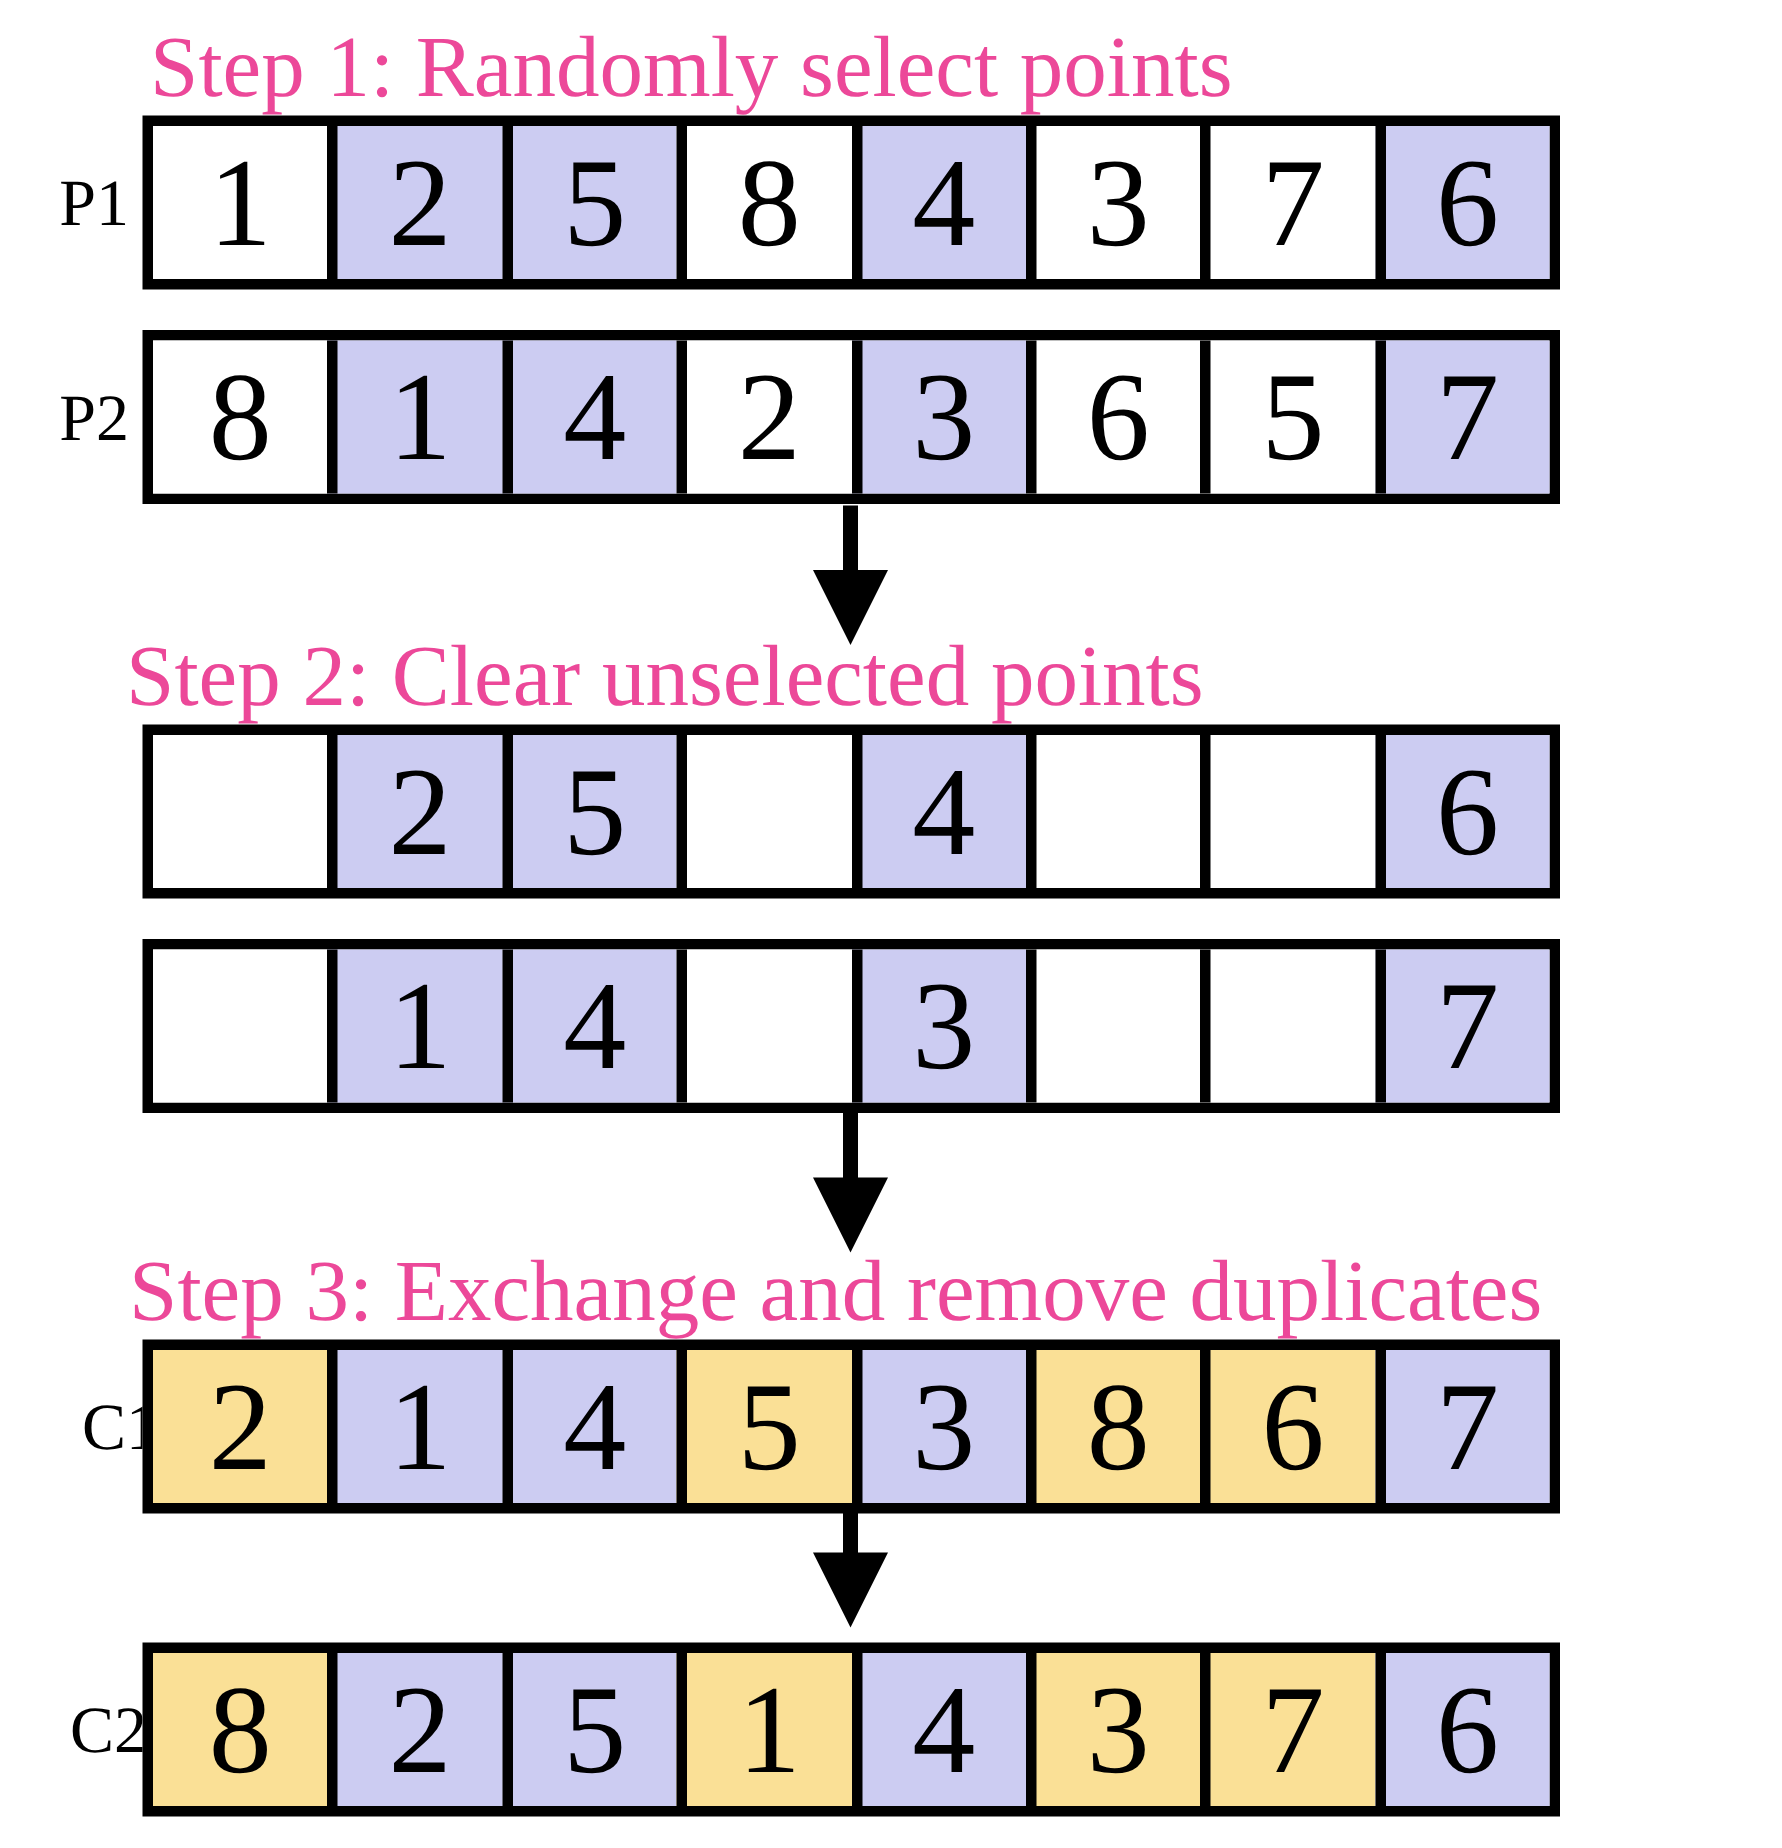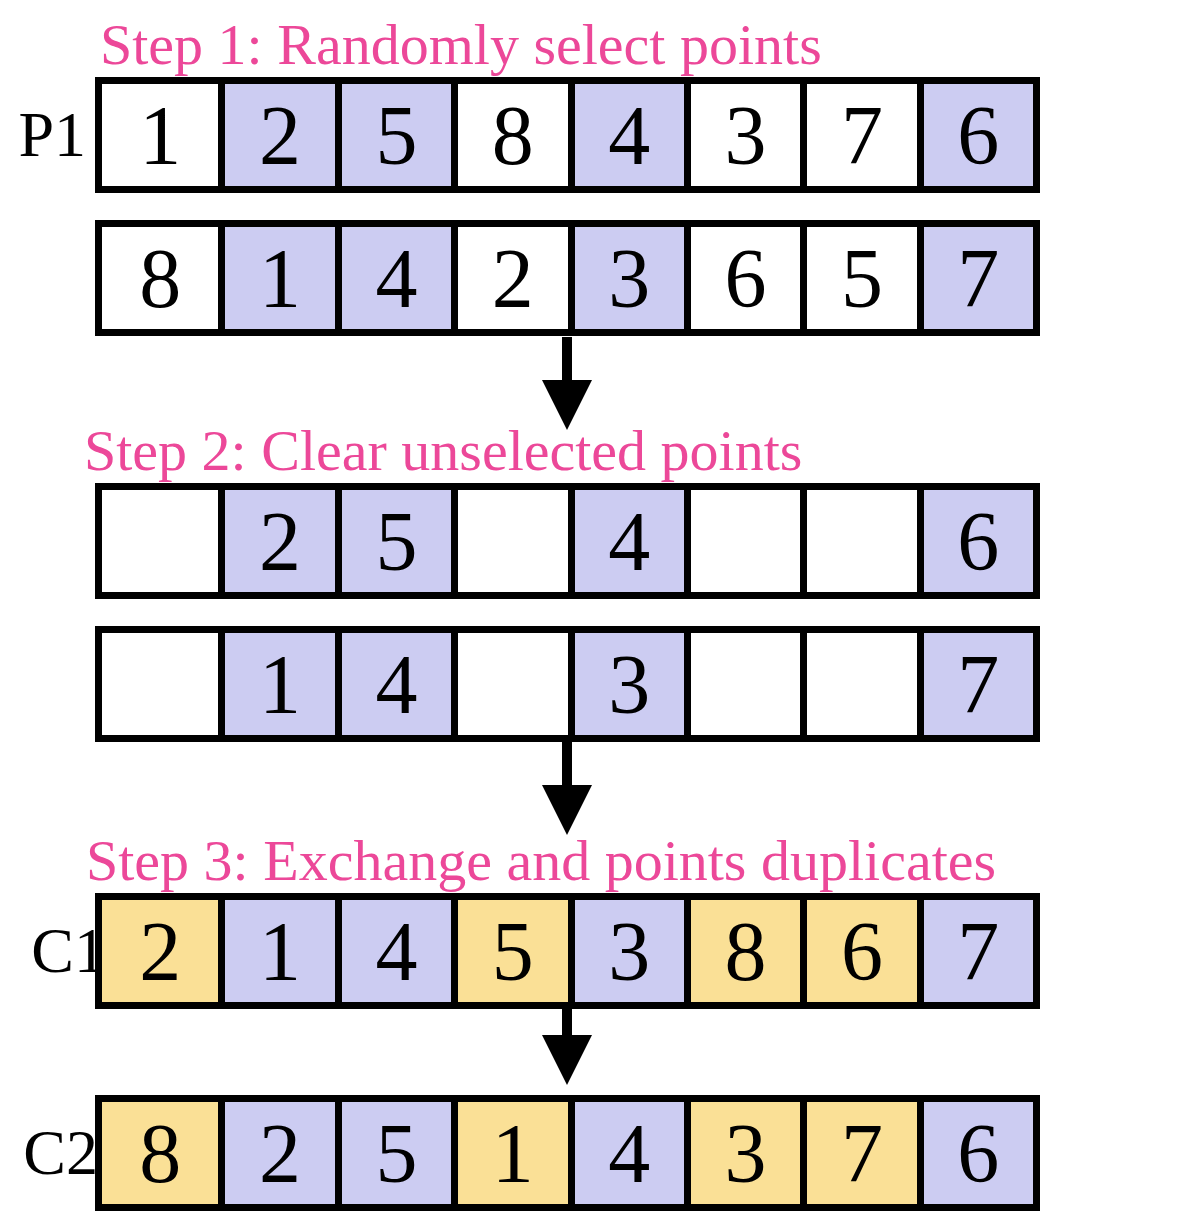--- a/index.html
+++ b/index.html
@@ -15,21 +15,21 @@
   #row-p2{top:220px;}
   #row-s2a{top:483px;}
   #row-s2b{top:626px;}
   #row-c1{top:893px;}
   #row-c2{top:1095px;}
   .cell{display:flex;align-items:center;justify-content:center;font-size:84px;
         border-left:7px solid #000;background:#ffffff;overflow:hidden;}
   .cell:first-child{border-left:none;}
   .cell[data-state="selected"]{background:#CCCCF2;}
   .cell[data-state="exchanged"]{background:#FAE096;}
-  .row-label{position:absolute;left:0;width:86px;height:116px;font-size:64px;
+  .row-label{position:absolute;left:0;width:86px;height:116px;font-size:44px;
              display:flex;align-items:center;justify-content:flex-end;white-space:nowrap;}
   #label-p1{top:77px;}
   #label-p2{top:220px;}
   #label-c1{top:893px;padding-left:20px;}
   #label-c2{top:1095px;margin-left:12px;}
   .arrow{position:absolute;left:542px;width:50px;}
   .arrow .stem{position:absolute;left:20px;top:0;width:10px;background:#000;}
   .arrow .head{position:absolute;left:0;width:0;height:0;
                border-left:25px solid transparent;border-right:25px solid transparent;
                border-top:50px solid #000;}
@@ -55,20 +55,21 @@
     <div class="cell" data-state="default">1</div>
     <div class="cell" data-state="selected">2</div>
     <div class="cell" data-state="selected">5</div>
     <div class="cell" data-state="default">8</div>
     <div class="cell" data-state="selected">4</div>
     <div class="cell" data-state="default">3</div>
     <div class="cell" data-state="default">7</div>
     <div class="cell" data-state="selected">6</div>
   </div>
 
+  <div class="row-label" id="label-p2">P2</div>
   <div class="row" id="row-p2">
     <div class="cell" data-state="default">8</div>
     <div class="cell" data-state="selected">1</div>
     <div class="cell" data-state="selected">4</div>
     <div class="cell" data-state="default">2</div>
     <div class="cell" data-state="selected">3</div>
     <div class="cell" data-state="default">6</div>
     <div class="cell" data-state="default">5</div>
     <div class="cell" data-state="selected">7</div>
   </div>
@@ -100,21 +101,21 @@
     <div class="cell" data-state="default"></div>
     <div class="cell" data-state="default"></div>
     <div class="cell" data-state="selected">7</div>
   </div>
 
   <div class="arrow" id="arrow2">
     <div class="stem"></div>
     <div class="head"></div>
   </div>
 
-  <div class="title" id="title3">Step 3: Exchange and points duplicates</div>
+  <div class="title" id="title3">Step 3: Exchange and remove duplicates</div>
 
   <div class="row-label" id="label-c1">C1</div>
   <div class="row" id="row-c1">
     <div class="cell" data-state="exchanged">2</div>
     <div class="cell" data-state="selected">1</div>
     <div class="cell" data-state="selected">4</div>
     <div class="cell" data-state="exchanged">5</div>
     <div class="cell" data-state="selected">3</div>
     <div class="cell" data-state="exchanged">8</div>
     <div class="cell" data-state="exchanged">6</div>

